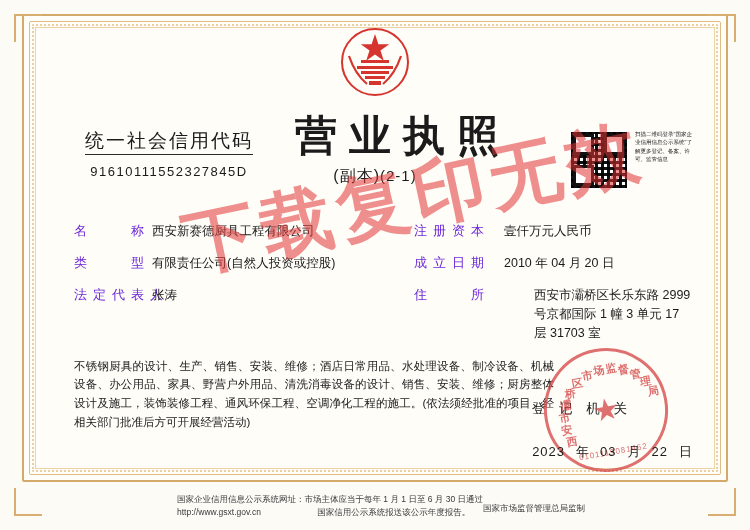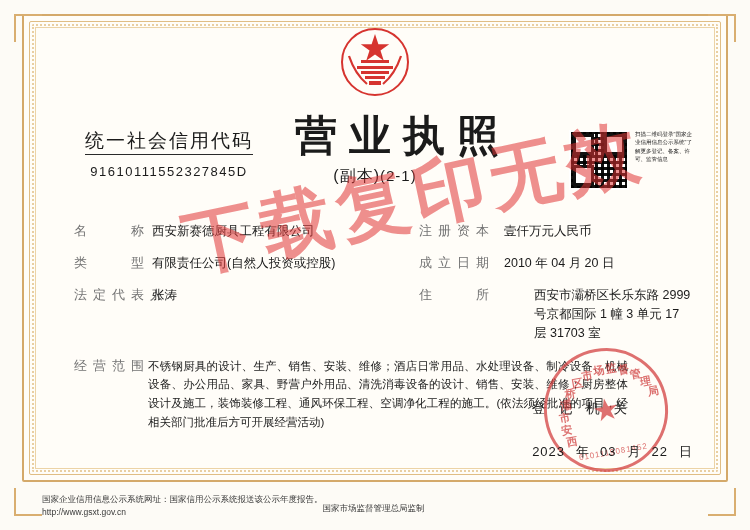--- a/index.html
+++ b/index.html
@@ -177,25 +177,24 @@
   .col-left {
     width: 340px;
     display: flex;
   }
   .col-right {
     flex: 1;
     display: flex;
   }
   .lbl {
     font-size: 13px;
-    color: #737373;
+    color: #6d28d9;
     letter-spacing: 6px;
     white-space: nowrap;
     flex: 0 0 auto;
-    text-align: center;
   }
   .lbl.w4 { width: 74px; }
   .lbl.w4b { width: 86px; }
   .val {
     font-size: 12.5px;
     color: #1b1b1b;
     line-height: 1.5;
     padding-left: 4px;
   }
   .val.addr { line-height: 1.55; margin-left: 30px; }
@@ -290,24 +289,24 @@
     color: rgba(224, 52, 52, .55);
     letter-spacing: 6px;
     transform: rotate(-12deg);
     pointer-events: none;
     white-space: nowrap;
   }
 
   
   .footer {
     position: absolute;
-    left: 0; right: 0;
+    left: 12px; right: 0;
     bottom: 10px;
     display: flex;
-    justify-content: flex-start;
+    justify-content: center;
     padding: 0 42px;
     font-size: 8.5px;
     color: #3a3a3a;
     line-height: 1.6;
   }
   .footer .left { text-align: left; }
   .footer .center { text-align: center; }
   .footer .right { text-align: right; padding-top: 9px; }
 </style>
 </head>
@@ -387,21 +386,20 @@
         <div class="lbl w4">法定代表人</div>
         <div class="val">张涛</div>
       </div>
       <div class="col-right">
         <div class="lbl w4b">住　　所</div>
         <div class="val addr">西安市灞桥区长乐东路 2999 号京都国际 1 幢 3 单元 17 层 31703 室</div>
       </div>
     </div>
 
     <div class="scope-row">
-      <div class="lbl w4">经营范围</div>
       <div class="scope-text">不锈钢厨具的设计、生产、销售、安装、维修；酒店日常用品、水处理设备、制冷设备、机械设备、办公用品、家具、野营户外用品、清洗消毒设备的设计、销售、安装、维修；厨房整体设计及施工，装饰装修工程、通风环保工程、空调净化工程的施工。(依法须经批准的项目，经相关部门批准后方可开展经营活动)</div>
     </div>
   </div>
 
   <div class="registrar">登 记 机 关</div>
 
   <div class="seal">
     <div class="seal-star">★</div>
     <div class="seal-text">
       <span style="transform: rotate(-112deg) translate(0,-48px) rotate(112deg);">西</span>
@@ -431,18 +429,19 @@
   </div>
 
   <div class="watermark">下载复印无效</div>
 
   <div class="footer">
     <div class="left">
       <div>国家企业信用信息公示系统网址：</div>
       <div>http://www.gsxt.gov.cn</div>
     </div>
     <div class="center">
+      <div>市场主体应当于每年 1 月 1 日至 6 月 30 日通过</div>
       <div>国家信用公示系统报送该公示年度报告。</div>
     </div>
     <div class="right">国家市场监督管理总局监制</div>
   </div>
 
 </div>
 
 </body></html>

